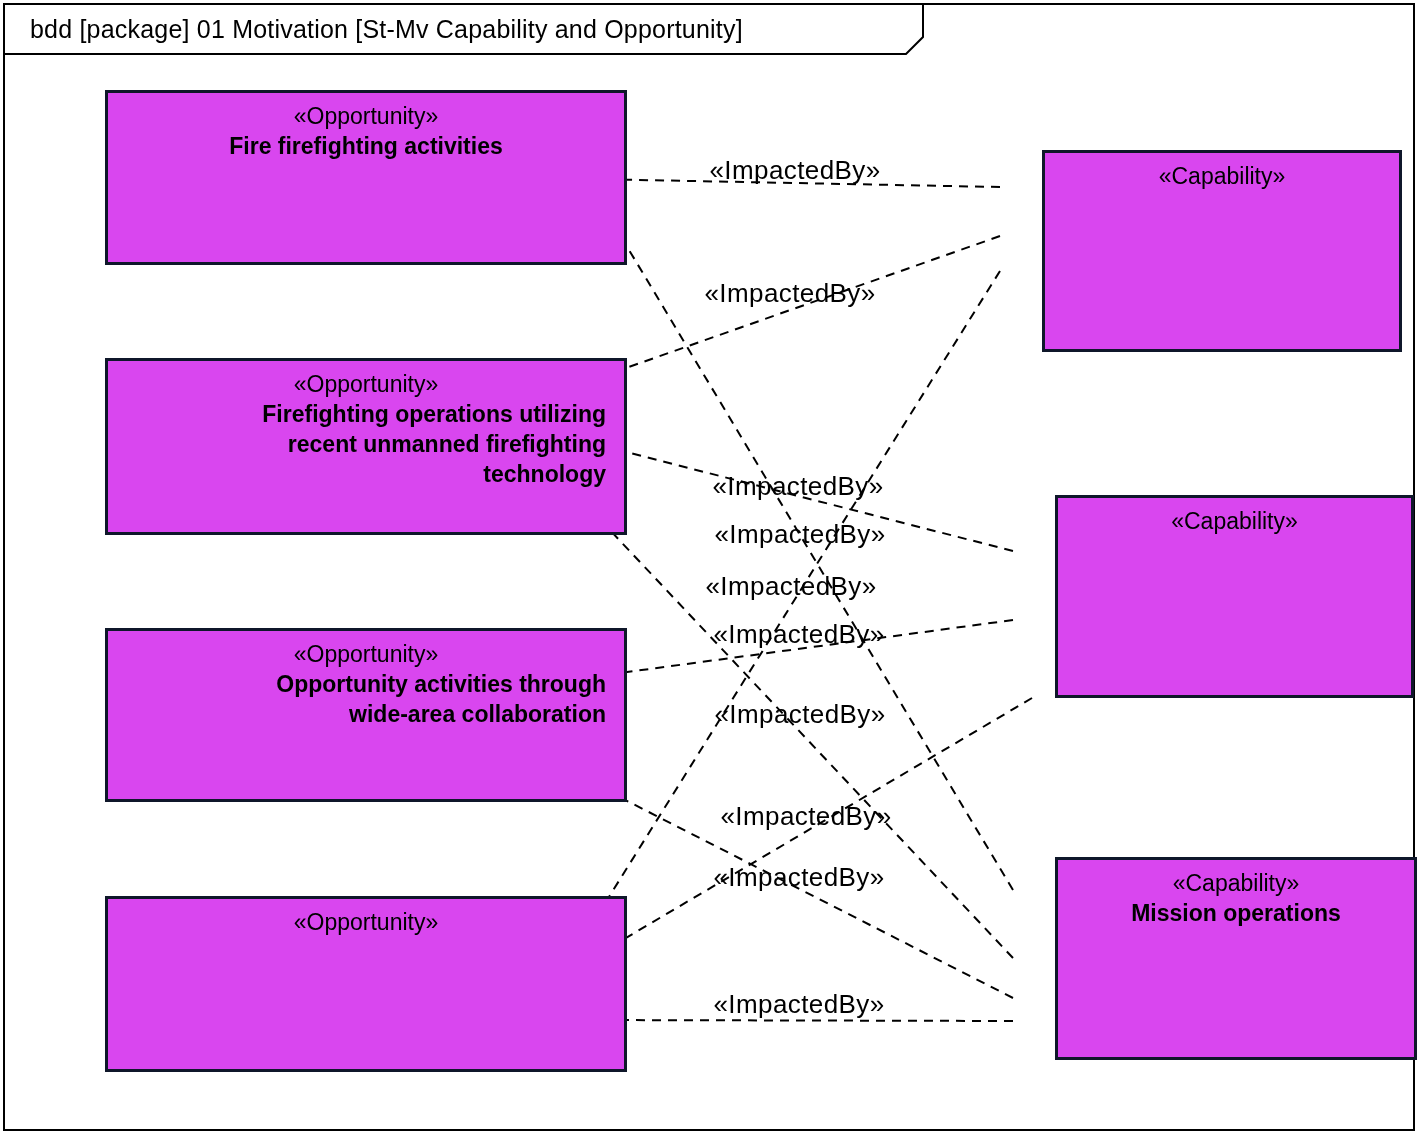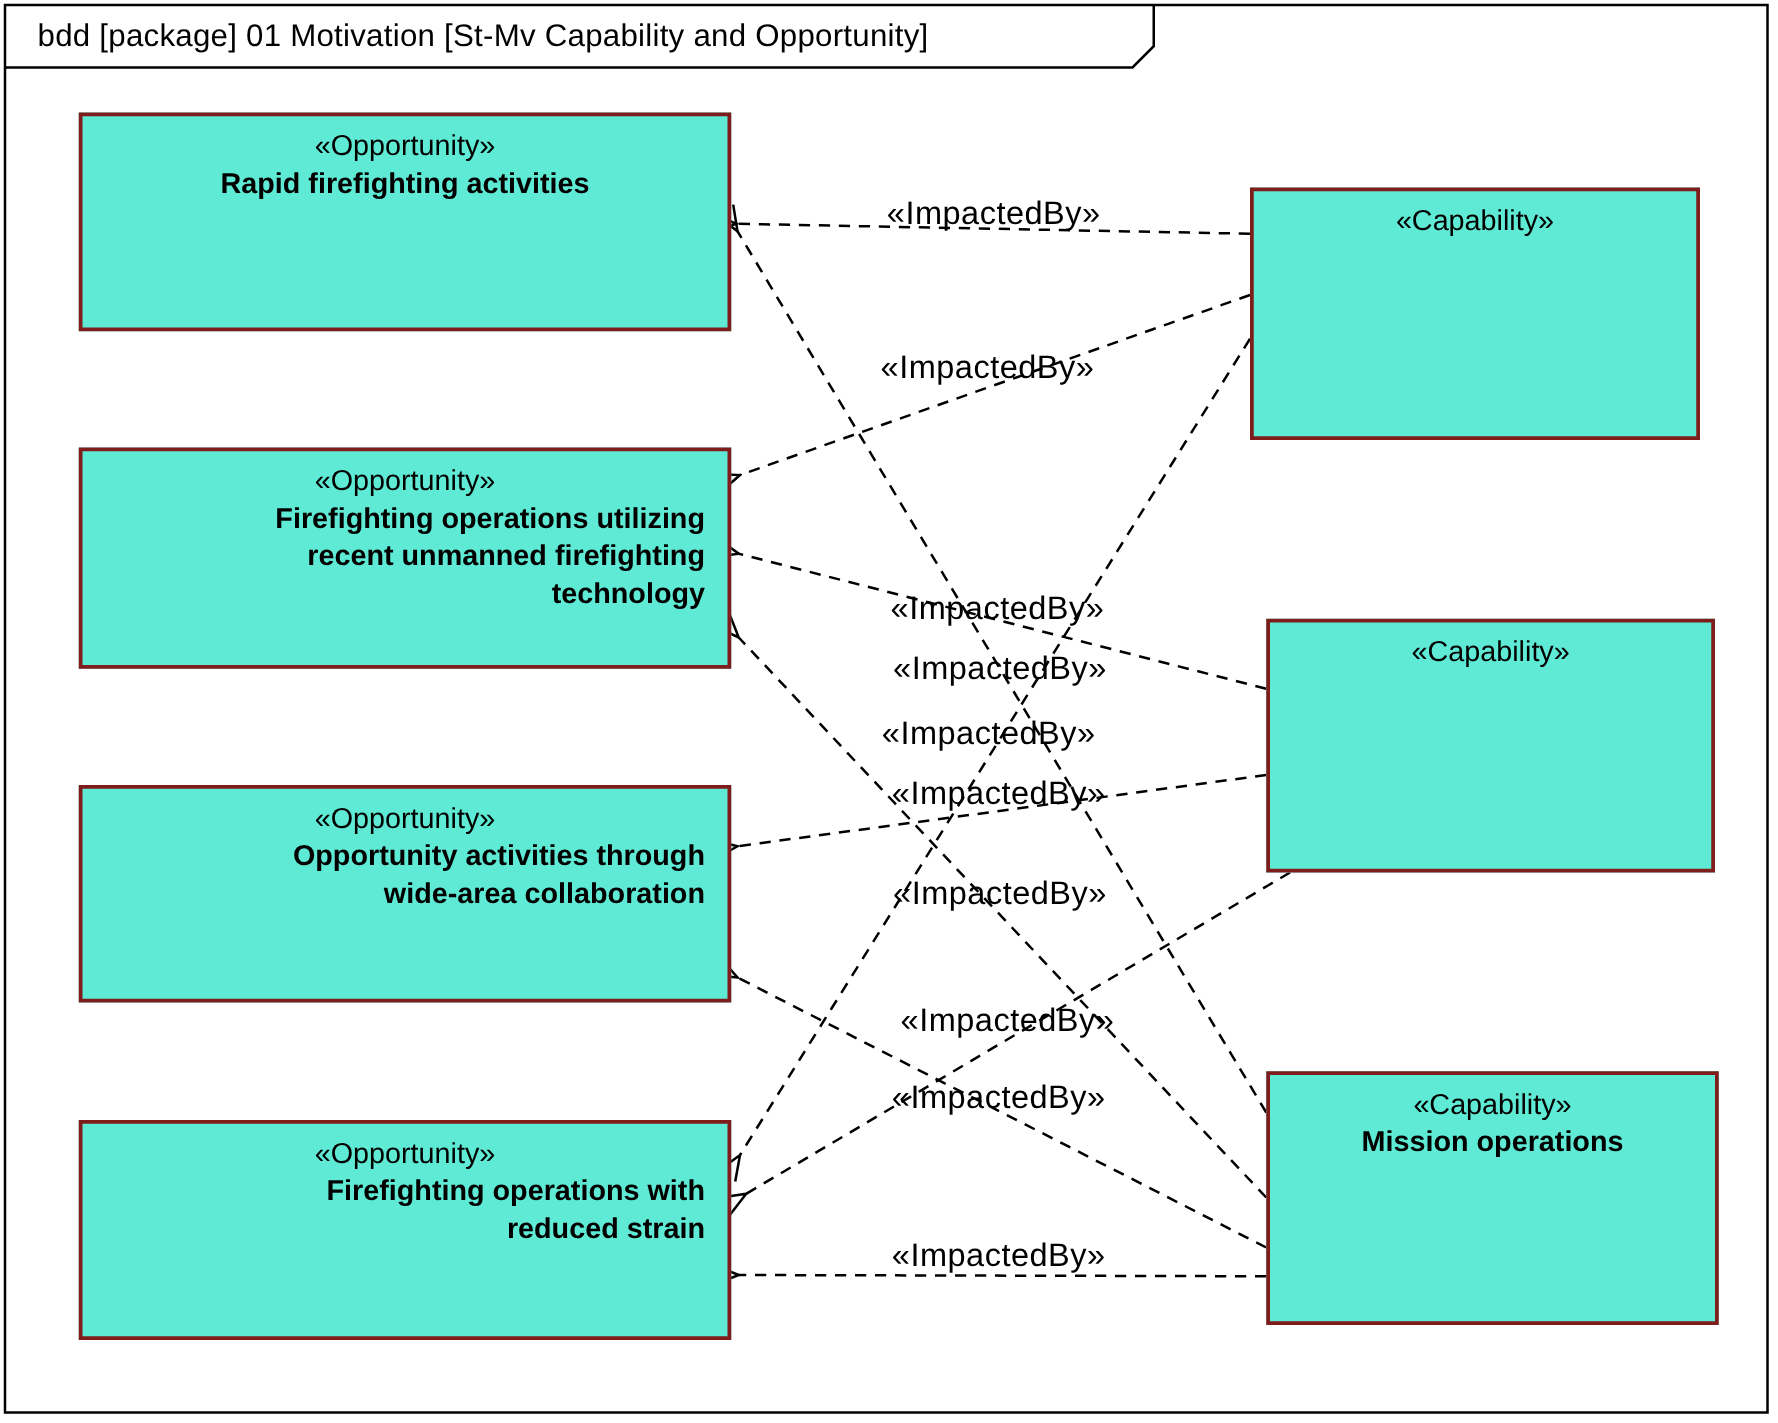--- a/index.html
+++ b/index.html
@@ -14,22 +14,23 @@
     border:2px solid #000;box-sizing:border-box;
   }
   .diagram-title{
     position:absolute;left:30px;top:15px;font-size:25px;letter-spacing:0.2px;
     white-space:nowrap;
   }
   .diagram-title .kw{font-weight:normal;}
   svg.layer{position:absolute;left:0;top:0;width:1422px;height:1138px;}
   .node{
     position:absolute;box-sizing:border-box;
-    background:#5eead4;border:3px solid #7f1d1d;
+    background:#d946ef;border:3px solid #0f172a;
     padding-top:8px;
+    margin-left:42px;
   }
   .node .stereo{
     text-align:center;font-size:23px;line-height:30px;font-weight:normal;
   }
   .node .name{
     font-size:23px;line-height:30px;font-weight:bold;white-space:pre-line;
   }
   .name.center{text-align:center;}
   .name.left{text-align:right;padding:0 18px;}
   .edge-label{
@@ -62,40 +63,38 @@
   <path d="M1013,998 L590,782" fill="none" stroke="#000" stroke-width="2" stroke-dasharray="9,7" marker-end="url(#arrow)"></path>
   <path d="M1013,1021 L591,1020" fill="none" stroke="#000" stroke-width="2" stroke-dasharray="9,7" marker-end="url(#arrow)"></path>
 </svg>
 
 <div class="diagram-title">
   <span class="kw">bdd</span><span> [package] 01 Motivation [St-Mv Capability and Opportunity]</span>
 </div>
 
 <div class="node" style="left:63px;top:90px;width:522px;height:175px;">
   <div class="stereo">«Opportunity»</div>
-  <div class="name center">Rapid firefighting activities</div>
+  <div class="name center">Fire firefighting activities</div>
 </div>
 
 <div class="node" style="left:63px;top:358px;width:522px;height:177px;">
   <div class="stereo">«Opportunity»</div>
   <div class="name left">Firefighting operations utilizing
 recent unmanned firefighting
 technology</div>
 </div>
 
 <div class="node" style="left:63px;top:628px;width:522px;height:174px;">
   <div class="stereo">«Opportunity»</div>
   <div class="name left">Opportunity activities through
 wide-area collaboration</div>
 </div>
 
 <div class="node" style="left:63px;top:896px;width:522px;height:176px;">
   <div class="stereo">«Opportunity»</div>
-  <div class="name left">Firefighting operations with
-reduced strain</div>
 </div>
 
 <div class="node" style="left:1000px;top:150px;width:360px;height:202px;">
   <div class="stereo">«Capability»</div>
 </div>
 
 <div class="node" style="left:1013px;top:495px;width:359px;height:203px;">
   <div class="stereo">«Capability»</div>
 </div>
 

